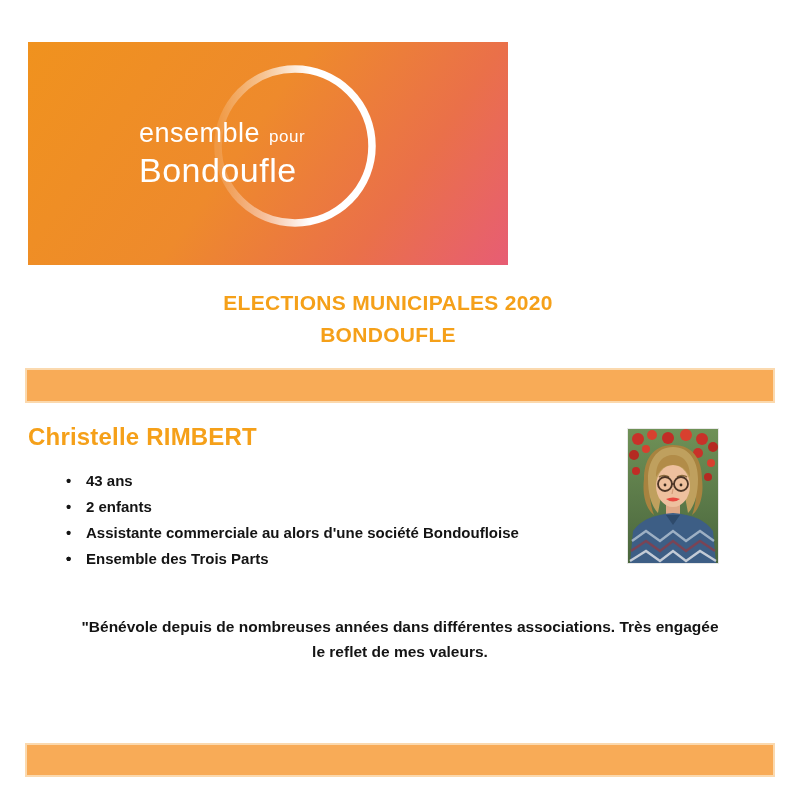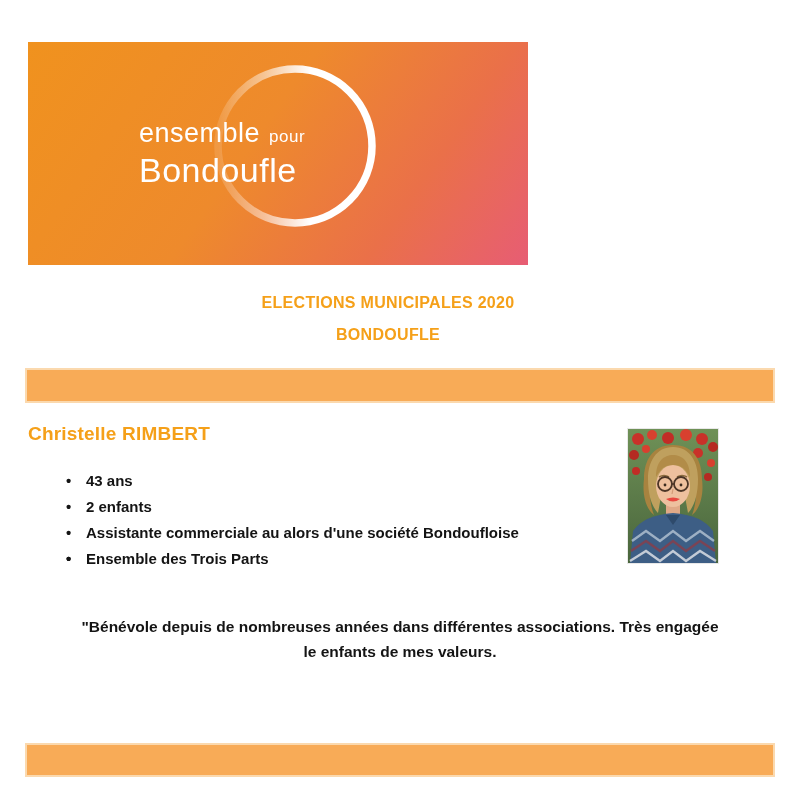--- a/index.html
+++ b/index.html
@@ -8,44 +8,43 @@
     width:800px;height:800px;
     background:#ffffff;
     font-family:"Liberation Sans", sans-serif;
     overflow:hidden;
   }
   
   .banner{
     position:absolute;left:28px;top:42px;width:480px;height:223px;
     background:linear-gradient(125deg,#f0921e 0%,#ee8a2c 45%,#ea7049 75%,#e75d74 100%);
     overflow:hidden;
-    padding-left:20px;
   }
   .banner svg{position:absolute;left:0;top:0;}
   .logo-text{position:absolute;left:111px;top:76px;color:#ffffff;}
   .logo-line1{font-size:27px;font-weight:500;letter-spacing:.5px;}
   .logo-line1 .pour{font-size:17px;margin-left:9px;letter-spacing:.5px;}
   .logo-line2{font-size:34px;font-weight:500;letter-spacing:.5px;margin-top:2px;}
   
   .title{
     position:absolute;left:0;top:287px;width:776px;
     text-align:center;color:#f5a019;font-weight:bold;
-    font-size:16px;line-height:32px;letter-spacing:.3px;
+    font-size:21px;line-height:32px;letter-spacing:.3px;
   }
   
   .bar{
     position:absolute;left:25px;width:746px;
     background:#f8ab57;border:2px solid #fbd9ae;
   }
   .bar-top{top:368px;height:31px;}
   .bar-bottom{top:743px;height:30px;}
   
   .name{
     position:absolute;left:28px;top:423px;
-    color:#f5a019;font-size:19px;font-weight:bold;letter-spacing:.2px;
+    color:#f5a019;font-size:24px;font-weight:bold;letter-spacing:.2px;
   }
   .photo{
     position:absolute;left:628px;top:429px;width:90px;height:134px;
     box-shadow:0 0 0 1px #e8e8e8;
   }
   .bullets{
     position:absolute;left:62px;top:468px;margin:0;padding:0;
     list-style:none;color:#141414;font-size:15px;font-weight:bold;
   }
   .bullets li{position:relative;padding-left:24px;line-height:26px;}
@@ -151,18 +150,18 @@
   <ul class="bullets">
     <li><span class="dot">•</span><span>43 ans</span></li>
     <li><span class="dot">•</span><span>2 enfants</span></li>
     <li><span class="dot">•</span><span>Assistante commerciale au alors d'une société Bondoufloise</span></li>
     <li><span class="dot">•</span></li>
     <li><span class="dot">•</span><span>Ensemble des Trois Parts</span></li>
   </ul>
 
   <div class="quote">
     <div>"Bénévole depuis de nombreuses années dans différentes associations. Très engagée</div>
-    <div>le enfants de mes valeurs.</div>
+    <div>le reflet de mes valeurs.</div>
   </div>
 
   <div class="bar bar-bottom"></div>
 
 </div>
 
 </body></html>

